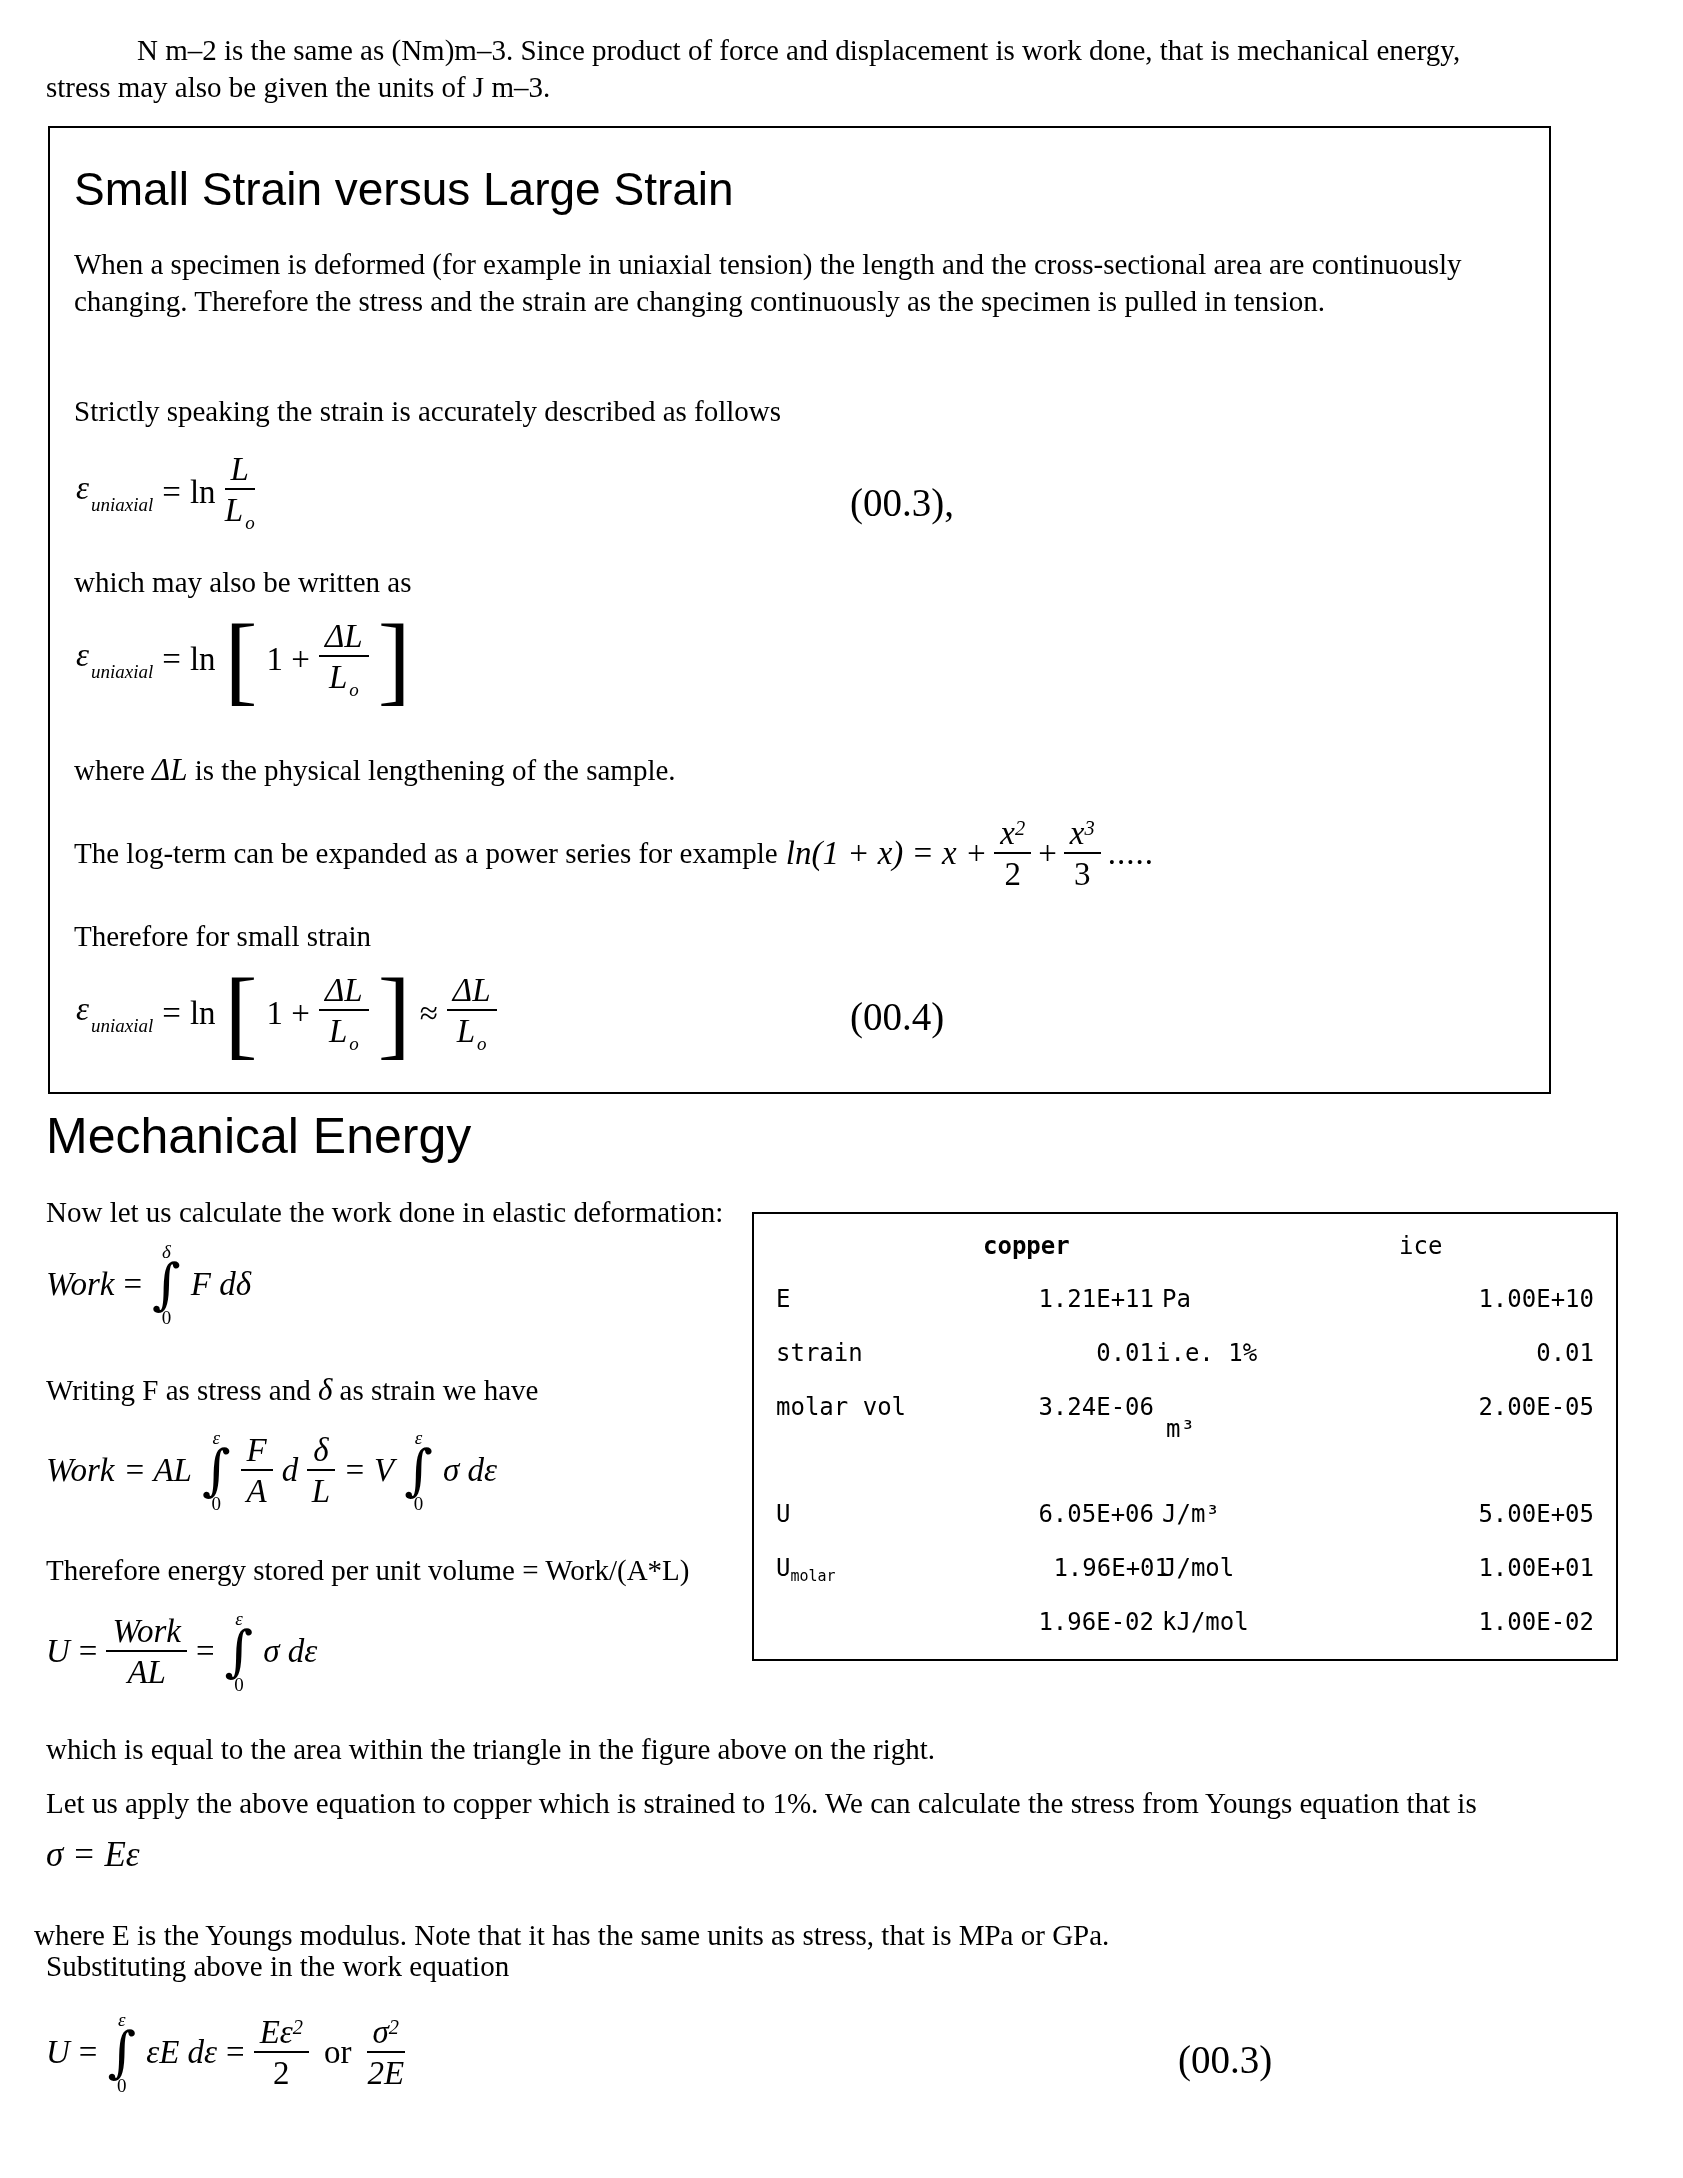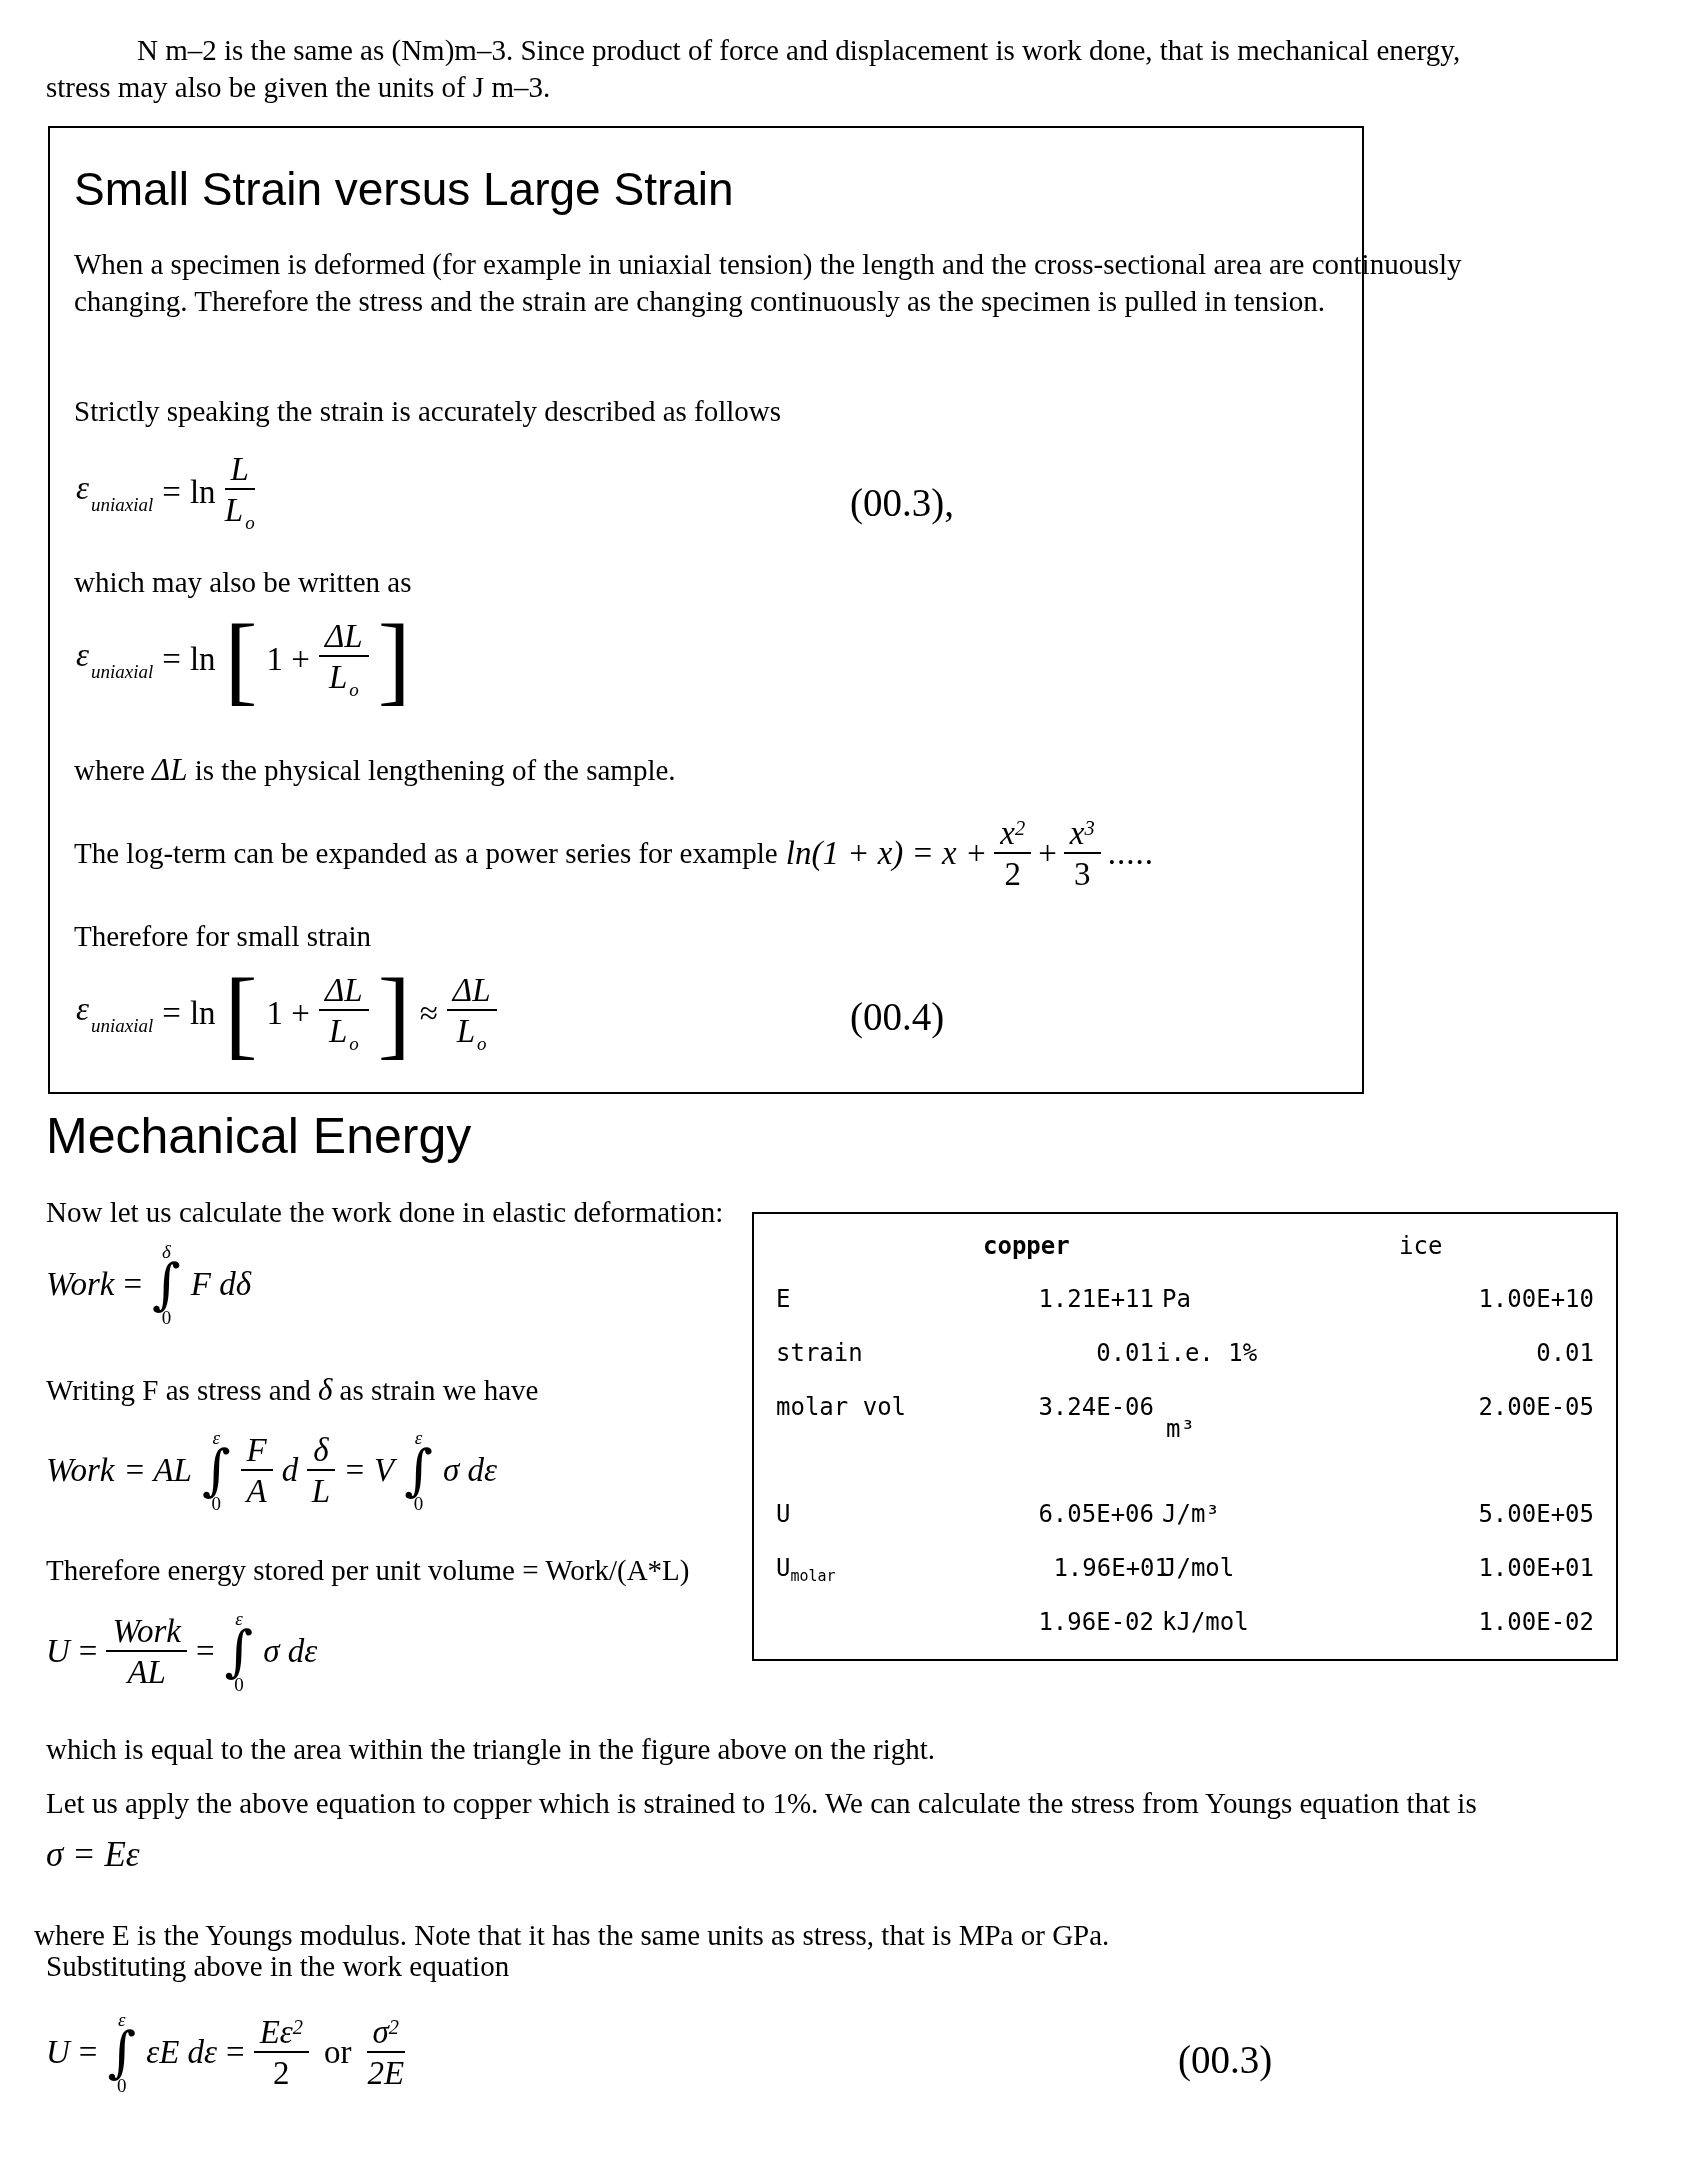--- a/index.html
+++ b/index.html
@@ -29,21 +29,21 @@
   .tsub { font-size:15px; vertical-align:-5px; }
   .tright { text-align:right; display:inline-block; }
   .serif-it { font-style:italic; }
 </style>
 </head>
 <body>
 
 <div class="abs txt" style="left:137px; top:32px;">N m–2 is the same as (Nm)m–3. Since product of force and displacement is work done, that is mechanical energy,</div>
 <div class="abs txt" style="left:46px; top:69px;">stress may also be given the units of J m–3.</div>
 
-<div class="abs boxframe" style="left:48px; top:126px; width:1316px; height:968px;">
+<div class="abs boxframe" style="left:48px; top:126px; width:1503px; height:968px;">
 
   <div class="abs sans" style="left:24px; top:34px; font-size:46px;">Small Strain versus Large Strain</div>
 
   <div class="abs txt" style="left:24px; top:155px;">changing. Therefore the stress and the strain are changing continuously as the specimen is pulled in tension.</div>
   <div class="abs txt" style="left:24px; top:118px;">When a specimen is deformed (for example in uniaxial tension) the length and the cross-sectional area are continuously</div>
   <div class="abs txt" style="left:24px; top:265px;">Strictly speaking the strain is accurately described as follows</div>
 
   <div class="abs eq" style="left:26px; top:323px;">
     <span><span>ε</span><span class="esub">uniaxial</span></span>
     <span class="up">=</span>

